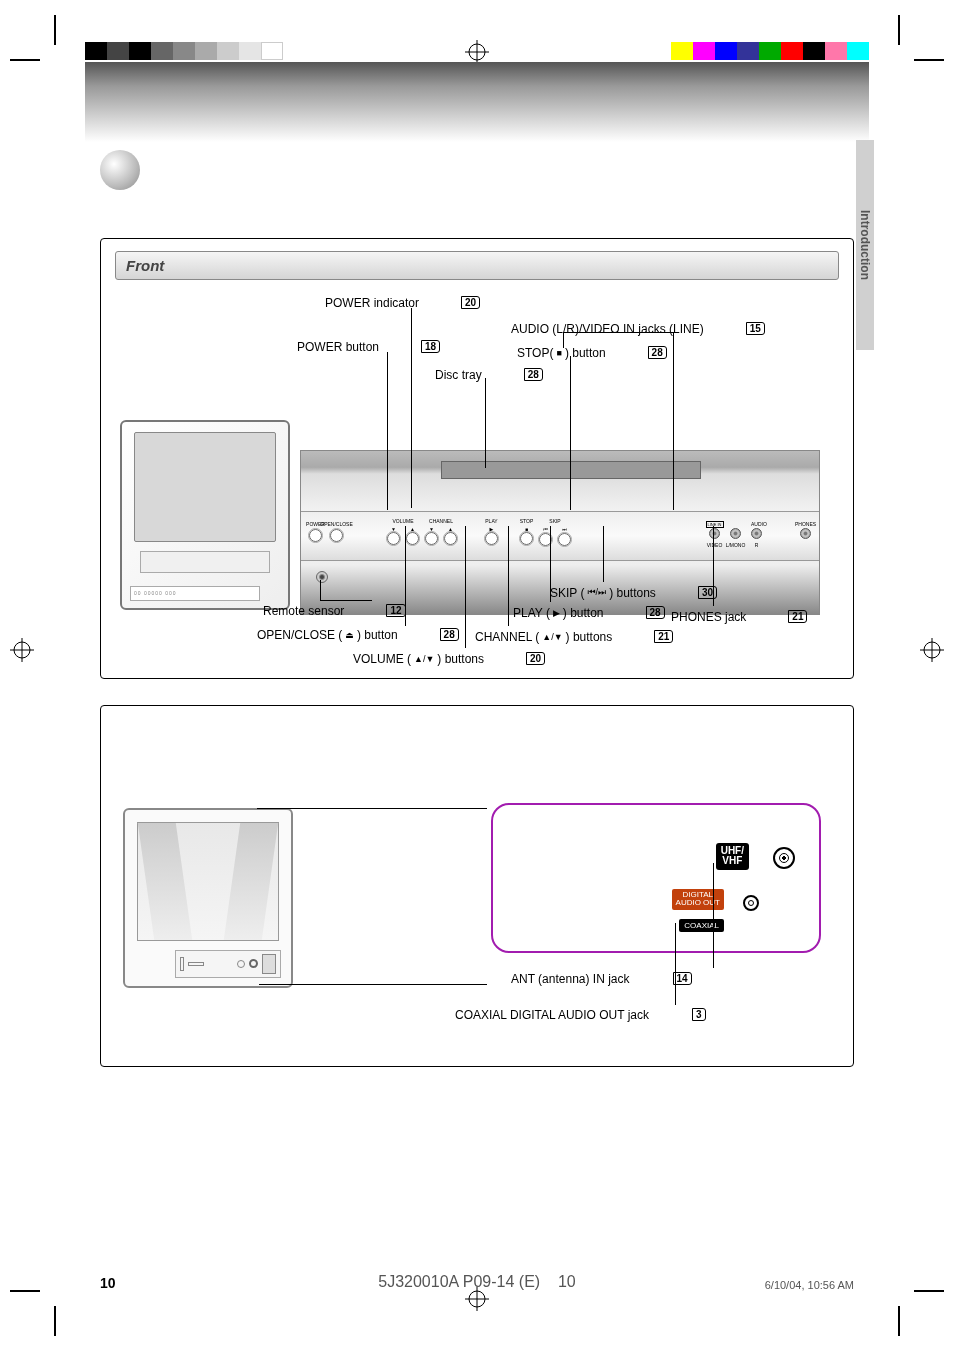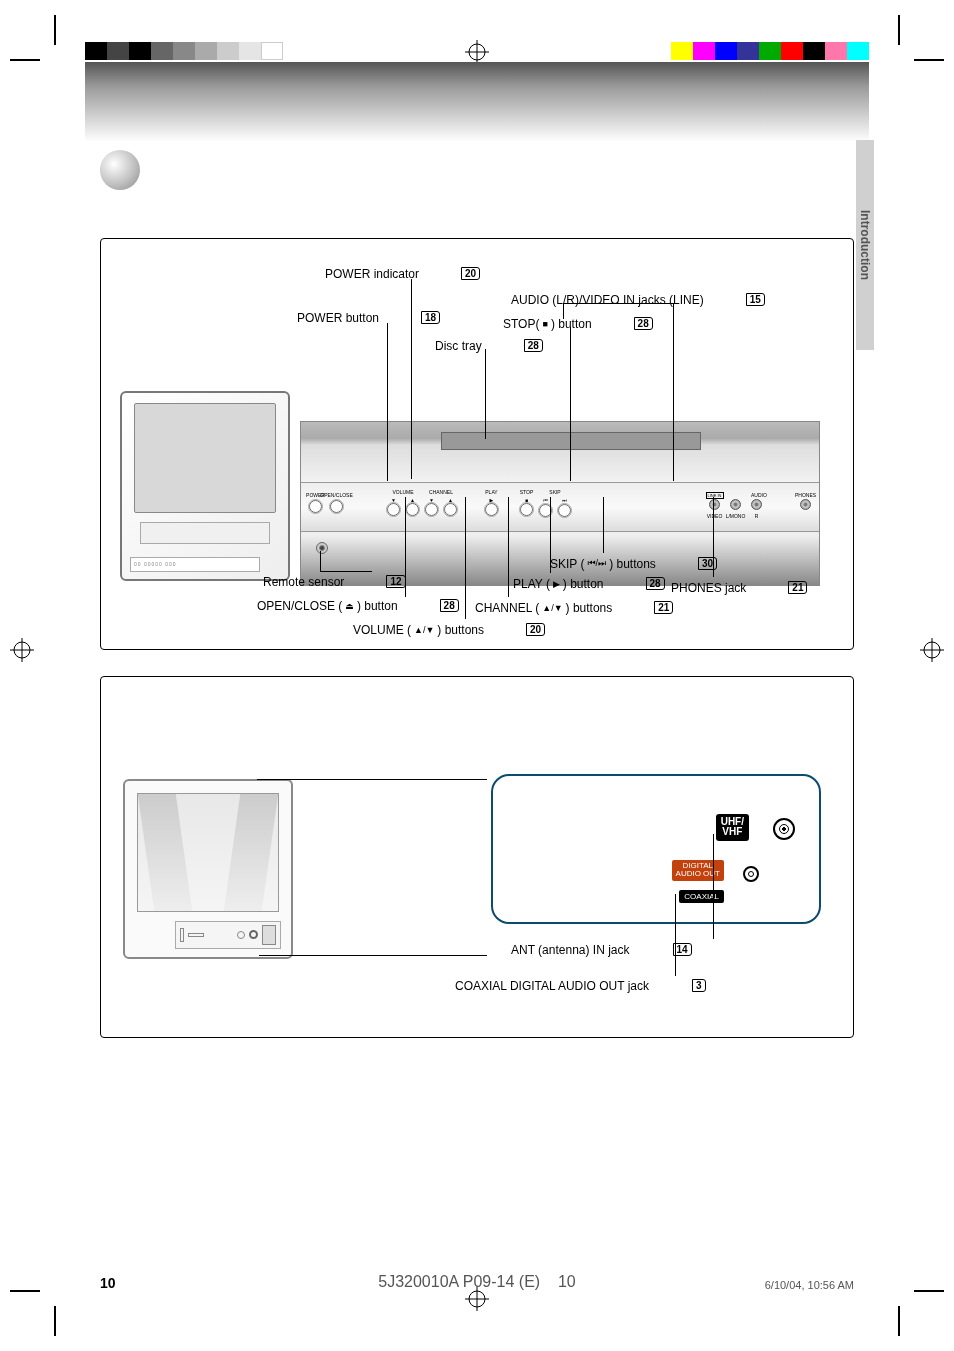--- a/index.html
+++ b/index.html
@@ -68,21 +68,21 @@
   .tv-back { position: absolute; left: 8px; top: 80px; width: 170px; height: 180px; border: 2px solid #888; border-radius: 6px; background: #fafafa; }
   .tv-back-inner { position: absolute; inset: 12px 12px 45px 12px; border: 1px solid #999; background: linear-gradient(to bottom, #e8e8e8, #f5f5f5); }
   .tv-back-inner::before, .tv-back-inner::after { content: ''; position: absolute; top: 0; bottom: 0; width: 38px; background: linear-gradient(to bottom, #ccc, #eee); }
   .tv-back-inner::before { left: 8px; transform: skewX(8deg); }
   .tv-back-inner::after { right: 8px; transform: skewX(-8deg); }
   .back-ports { position: absolute; bottom: 8px; left: 50px; right: 10px; height: 28px; border: 1px solid #aaa; background: #f5f5f5; display: flex; align-items: center; gap: 4px; padding: 0 4px; }
   .port-sm { width: 8px; height: 8px; border: 1px solid #888; border-radius: 50%; }
   .port-coax { width: 9px; height: 9px; border: 2px solid #666; border-radius: 50%; }
   .port-plate { width: 14px; height: 20px; border: 1px solid #888; background: #ddd; }
   
-  .back-zoom { position: absolute; right: 18px; top: 75px; width: 330px; height: 150px; border: 2px solid #0c4a6e; border-radius: 18px; background: #fff; }
+  .back-zoom { position: absolute; right: 18px; top: 75px; width: 330px; height: 150px; border: 2px solid #a21caf; border-radius: 18px; background: #fff; }
   .uhf-box { position: absolute; top: 38px; right: 70px; background: #000; color: #fff; font-size: 10px; font-weight: bold; text-align: center; padding: 3px 5px; border-radius: 3px; line-height: 1.05; }
   .coax-jack { position: absolute; top: 42px; right: 24px; width: 22px; height: 22px; border: 2px solid #000; border-radius: 50%; display: flex; align-items: center; justify-content: center; }
   .coax-jack::after { content: ''; width: 8px; height: 8px; border: 1px solid #000; border-radius: 50%; background: radial-gradient(circle, #000 30%, #fff 30%); }
   .digital-box { position: absolute; top: 84px; right: 95px; background: #c2410c; color: #fff; font-size: 8px; text-align: center; padding: 2px 4px; border-radius: 2px; line-height: 1.1; }
   .coaxial-box { position: absolute; top: 114px; right: 95px; background: #000; color: #fff; font-size: 8px; padding: 2px 5px; border-radius: 2px; }
   .digital-jack { position: absolute; top: 90px; right: 60px; width: 16px; height: 16px; border: 2px solid #000; border-radius: 50%; }
   .digital-jack::after { content: ''; position: absolute; inset: 3px; border: 1px solid #000; border-radius: 50%; }
   
   .back-lbl { position: absolute; font-size: 12px; display: flex; align-items: center; gap: 4px; white-space: nowrap; }
   
@@ -172,36 +172,37 @@
     <div class="title-ball"></div>
     <div class="title-text">Identification of Controls</div>
   </div>
   <div class="subtitle">
     <span>See the page in</span>
     <span class="pg-tag" style="border-color:#fff;color:#fff">&nbsp;&nbsp;</span>
     <span>for details.</span>
   </div>
 
   <div class="panel">
+    <div class="panel-header">Front</div>
 
     <div class="callout-area">
 
       <div class="lbl" style="top:6px;left:210px">
           <span>POWER indicator</span>
           <span class="pg">20</span>
         </div>
       <div class="lbl" style="top:32px;left:396px">
           <span>AUDIO (L/R)/VIDEO IN jacks (LINE)</span>
           <span class="pg">15</span>
         </div>
       <div class="lbl" style="top:50px;left:182px">
           <span>POWER button</span>
           <span class="pg">18</span>
         </div>
-      <div class="lbl" style="top:56px;left:388px">
+      <div class="lbl" style="top:56px;left:402px">
           <span>STOP(</span>
           <span class="sym">■</span>
           <span>) button</span>
           <span class="pg">28</span>
         </div>
       <div class="lbl" style="top:78px;left:320px">
           <span>Disc tray</span>
           <span class="pg">28</span>
         </div>
 

